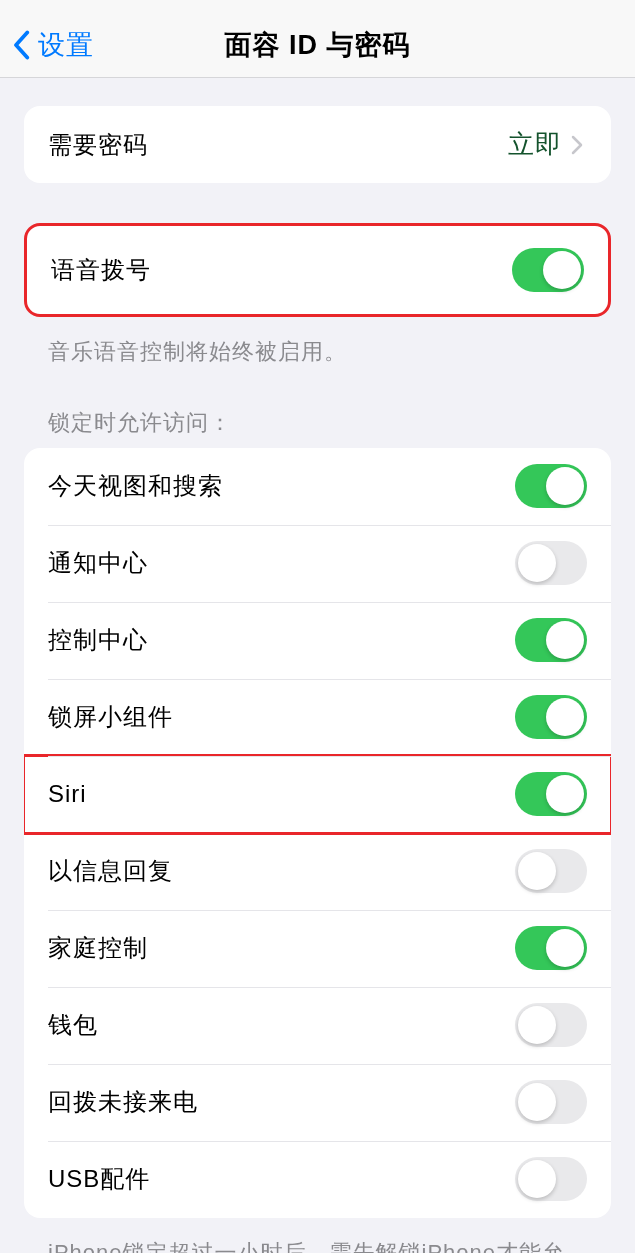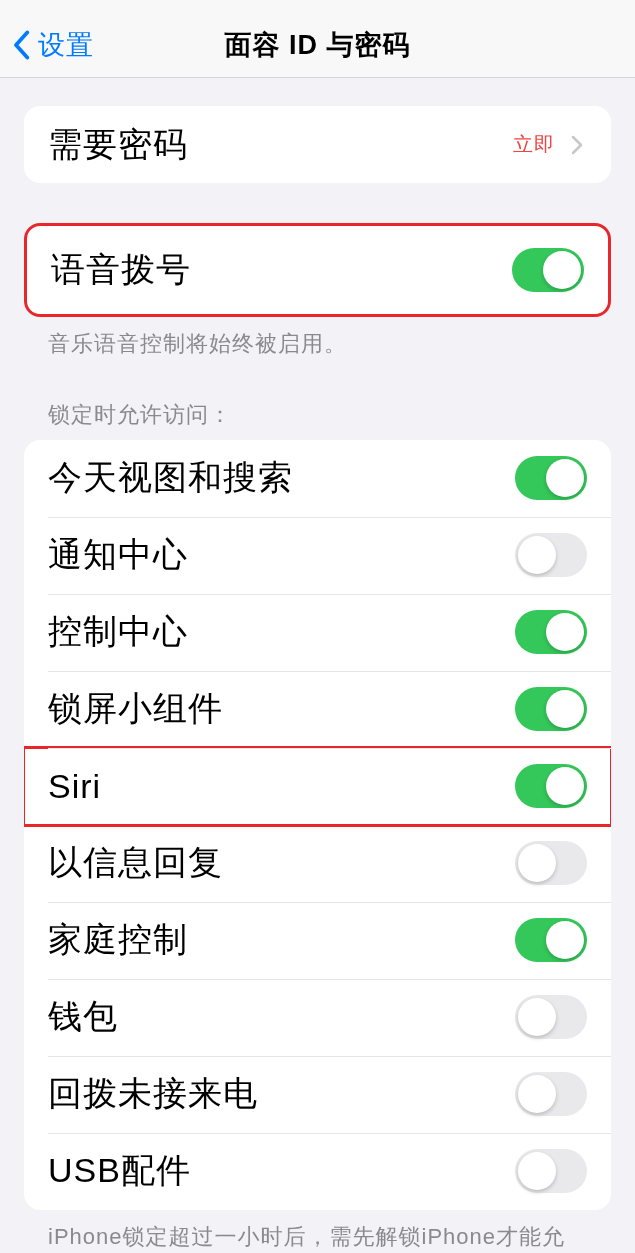--- a/index.html
+++ b/index.html
@@ -87,28 +87,28 @@
       content: "";
       position: absolute;
       left: 24px;
       right: 0;
       top: 0;
       height: 1px;
       background: #e5e5e9;
     }
     .row-label {
       flex: 1;
-      font-size: 34px;
+      font-size: 24px;
       color: #000;
       letter-spacing: 1px;
     }
     .row-value {
-      font-size: 20px;
-      color: #ef4444;
-      margin-right: 16px;
+      font-size: 26px;
+      color: #14532d;
+      margin-right: 9px;
       letter-spacing: 1px;
     }
     .chevron-right {
       width: 16px;
       height: 24px;
       display: flex;
       align-items: center;
     }
     .toggle {
       width: 72px;
@@ -135,21 +135,21 @@
     }
     .toggle.off {
       background: #e9e9eb;
     }
     .toggle.off::after {
       left: 3px;
     }
     .footer-text {
       font-size: 22px;
       color: #8a8a8e;
-      padding: 12px 24px 0 24px;
+      padding: 20px 24px 0 24px;
       letter-spacing: 1px;
       line-height: 1.4;
     }
     .section-header {
       font-size: 22px;
       color: #8a8a8e;
       padding: 40px 24px 10px 24px;
       letter-spacing: 1px;
     }
   </style>

